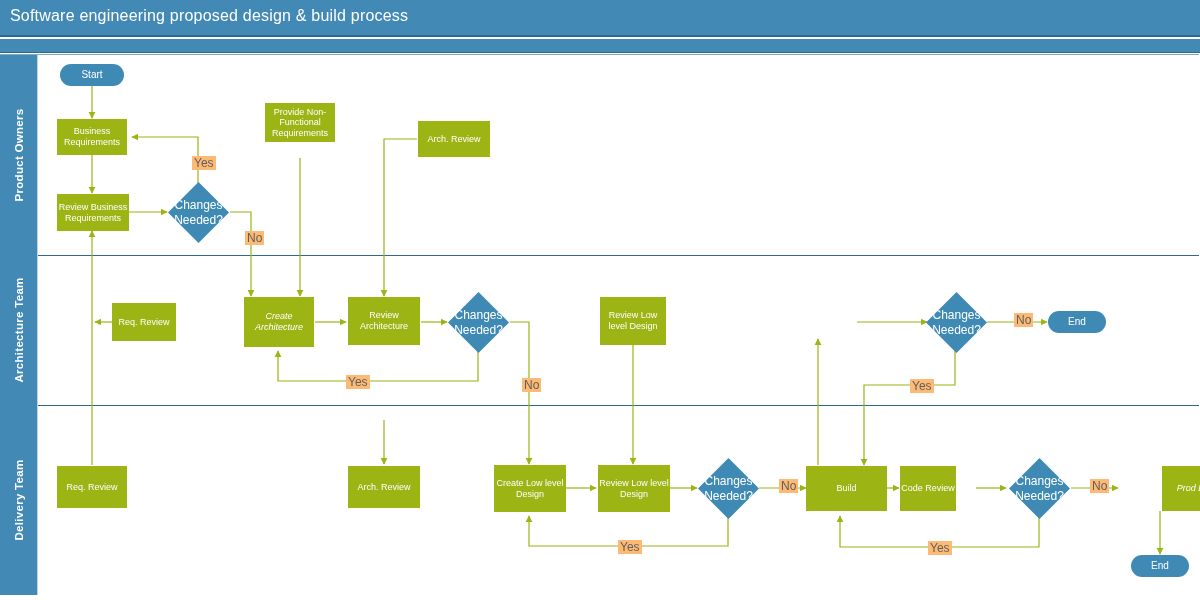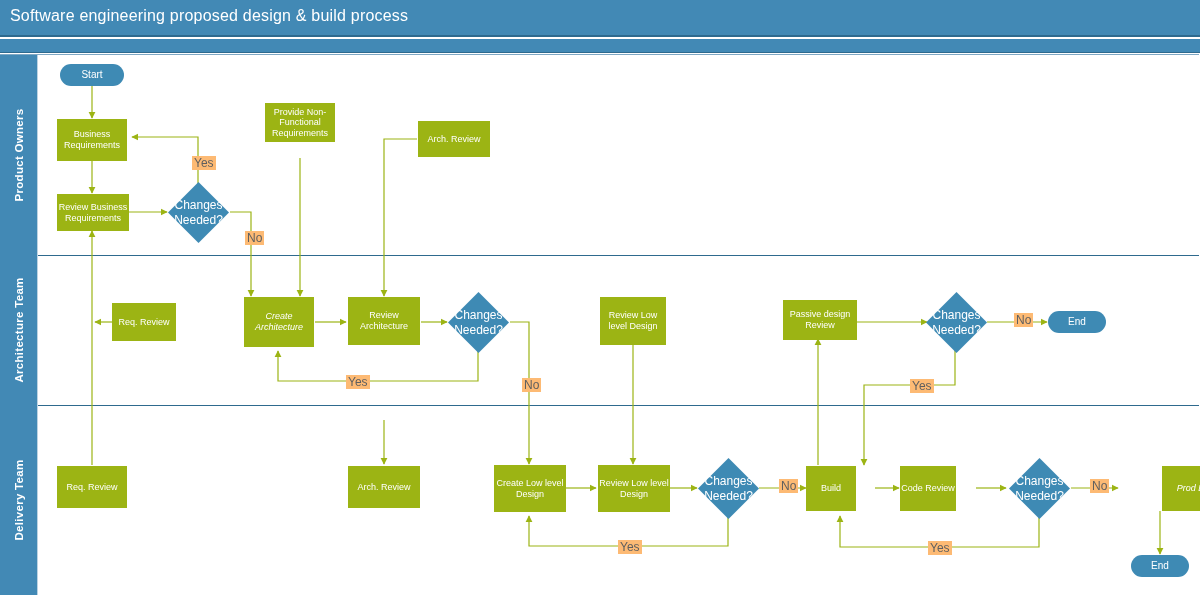--- a/index.html
+++ b/index.html
@@ -215,21 +215,21 @@
   <div class="wire-label" style="left:1014px;top:313px;">No</div>
   <div class="wire-label" style="left:618px;top:540px;">Yes</div>
   <div class="wire-label" style="left:779px;top:479px;">No</div>
   <div class="wire-label" style="left:928px;top:541px;">Yes</div>
   <div class="wire-label" style="left:1090px;top:479px;">No</div>
 
   <div class="node terminator" style="left:60px;top:64px;width:64px;height:22px;">
     <span class="node-label">Start</span>
   </div>
 
-  <div class="node process" style="left:57px;top:119px;width:70px;height:42px;justify-content:center;">
+  <div class="node process" style="left:57px;top:119px;width:70px;height:36px;justify-content:center;">
     <span class="node-label">Business Requirements</span>
   </div>
 
   <div class="node process" style="left:57px;top:194px;width:72px;height:37px;">
     <span class="node-label">Review Business Requirements</span>
   </div>
 
   <div class="node decision" style="left:168px;top:182px;width:61px;height:61px;">
     <span class="diamond-shape"></span>
     <span class="node-label">Changes Needed?</span>
@@ -257,23 +257,20 @@
 
   <div class="node decision" style="left:448px;top:292px;width:61px;height:61px;">
     <span class="diamond-shape"></span>
     <span class="node-label">Changes Needed?</span>
   </div>
 
   <div class="node process" style="left:600px;top:297px;width:66px;height:48px;">
     <span class="node-label">Review Low level Design</span>
   </div>
 
-  <div class="node process" style="left:783px;top:300px;width:74px;height:40px;">
-    <span class="node-label">Passive design Review</span>
-  </div>
 
   <div class="node decision" style="left:926px;top:292px;width:61px;height:61px;">
     <span class="diamond-shape"></span>
     <span class="node-label">Changes Needed?</span>
   </div>
 
   <div class="node terminator" style="left:1048px;top:311px;width:58px;height:22px;">
     <span class="node-label">End</span>
   </div>
 
@@ -291,21 +288,21 @@
 
   <div class="node process" style="left:598px;top:465px;width:72px;height:47px;">
     <span class="node-label">Review Low level Design</span>
   </div>
 
   <div class="node decision" style="left:698px;top:458px;width:61px;height:61px;">
     <span class="diamond-shape"></span>
     <span class="node-label">Changes Needed?</span>
   </div>
 
-  <div class="node process" style="left:806px;top:466px;width:50px;height:45px;">
+  <div class="node process" style="left:806px;top:466px;width:81px;height:45px;">
     <span class="node-label">Build</span>
   </div>
 
   <div class="node process" style="left:900px;top:466px;width:56px;height:45px;">
     <span class="node-label">Code Review</span>
   </div>
 
   <div class="node decision" style="left:1009px;top:458px;width:61px;height:61px;">
     <span class="diamond-shape"></span>
     <span class="node-label">Changes Needed?</span>

